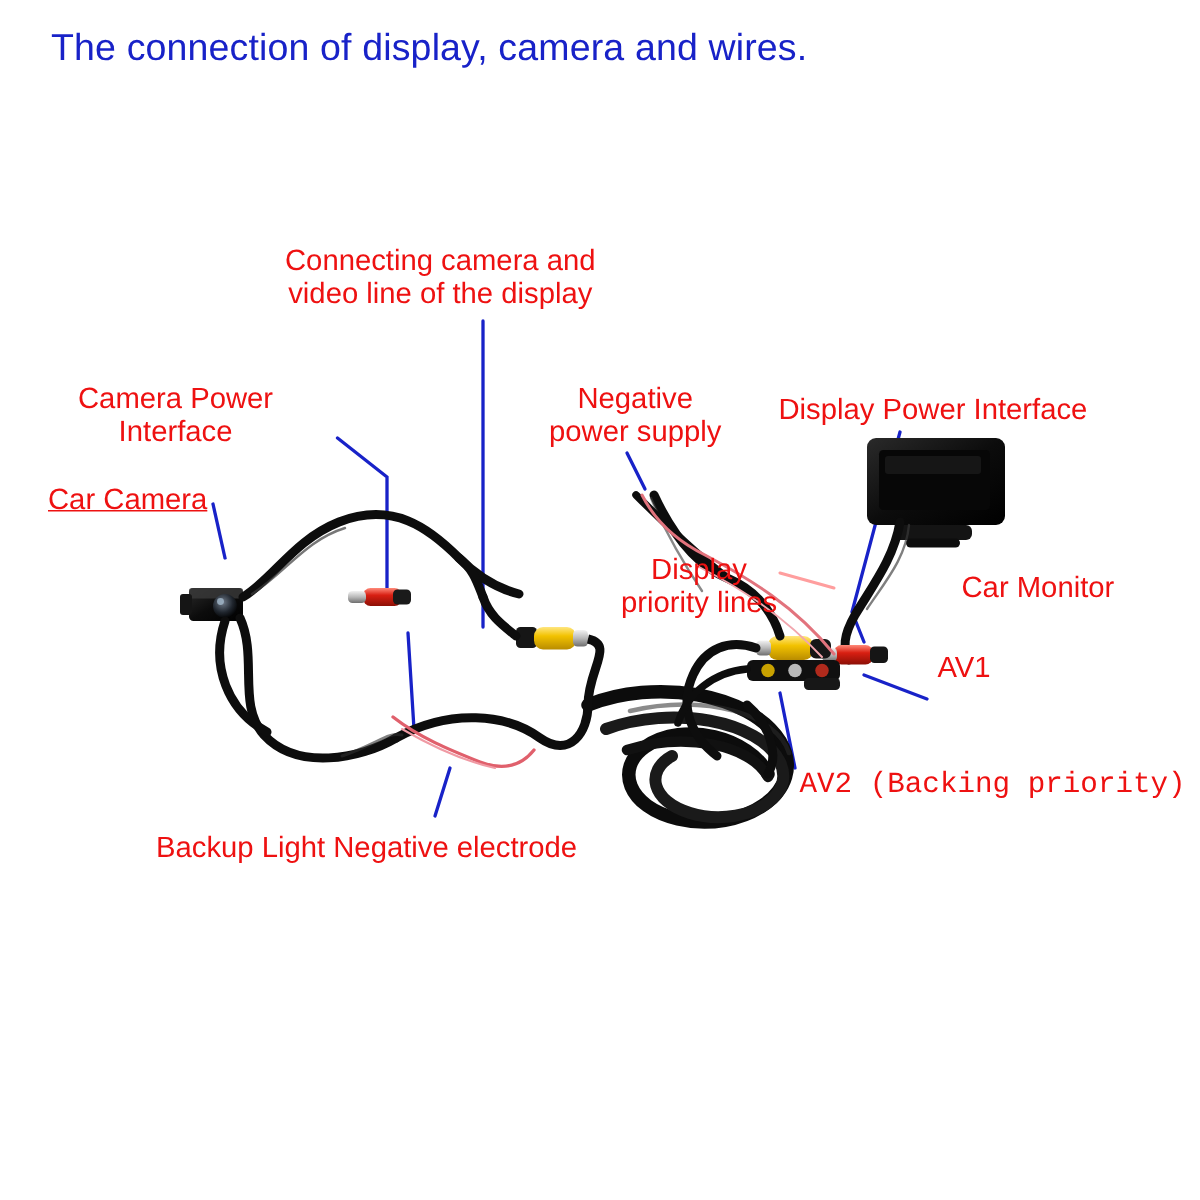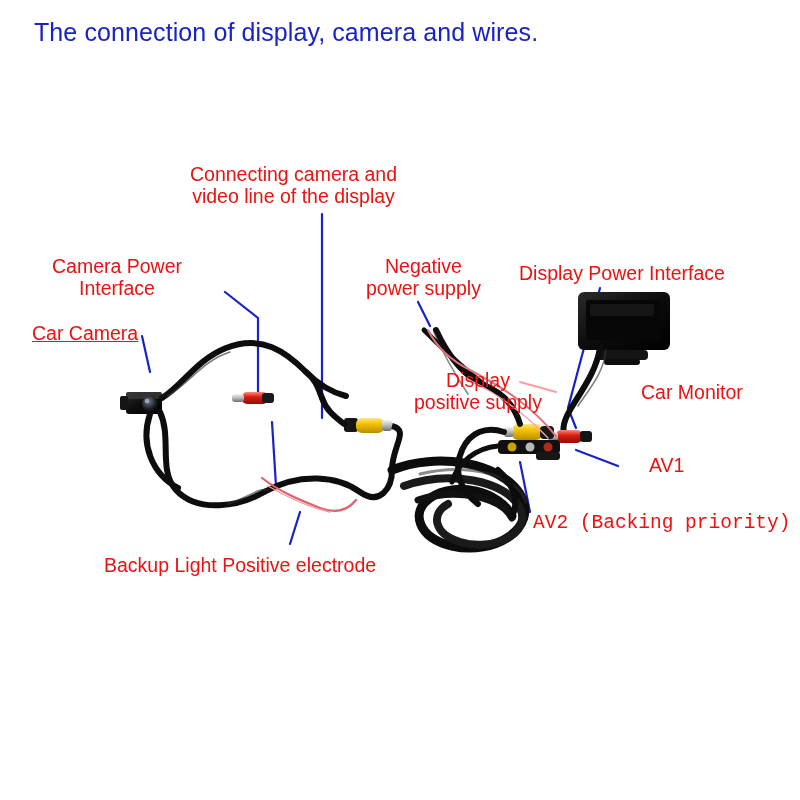--- a/index.html
+++ b/index.html
@@ -233,33 +233,33 @@
     <div>Display Power Interface</div>
   </div>
 
   <div class="lbl c" style="left:366px; top:255px;">
     <div>Negative</div>
     <div>power supply</div>
   </div>
 
   <div class="lbl c" style="left:414px; top:369px;">
     <div>Display</div>
-    <div>positive supply</div>
+    <div>priority lines</div>
   </div>
 
   <div class="lbl" style="left:641px; top:381px;">
     <div>Car Monitor</div>
   </div>
 
 
-  <div class="lbl" style="left:625px; top:454px;margin-left:24px;">
+  <div class="lbl" style="left:625px; top:434px;">
     <div>AV1</div>
   </div>
 
   <div class="lbl" style="left:533px; top:512px;font-family:Liberation Mono, monospace;">
     <div>AV2 (Backing priority)</div>
   </div>
 
   <div class="lbl" style="left:104px; top:554px;">
-    <div>Backup Light Positive electrode</div>
+    <div>Backup Light Negative electrode</div>
   </div>
 
 </div>
 
 </body></html>

